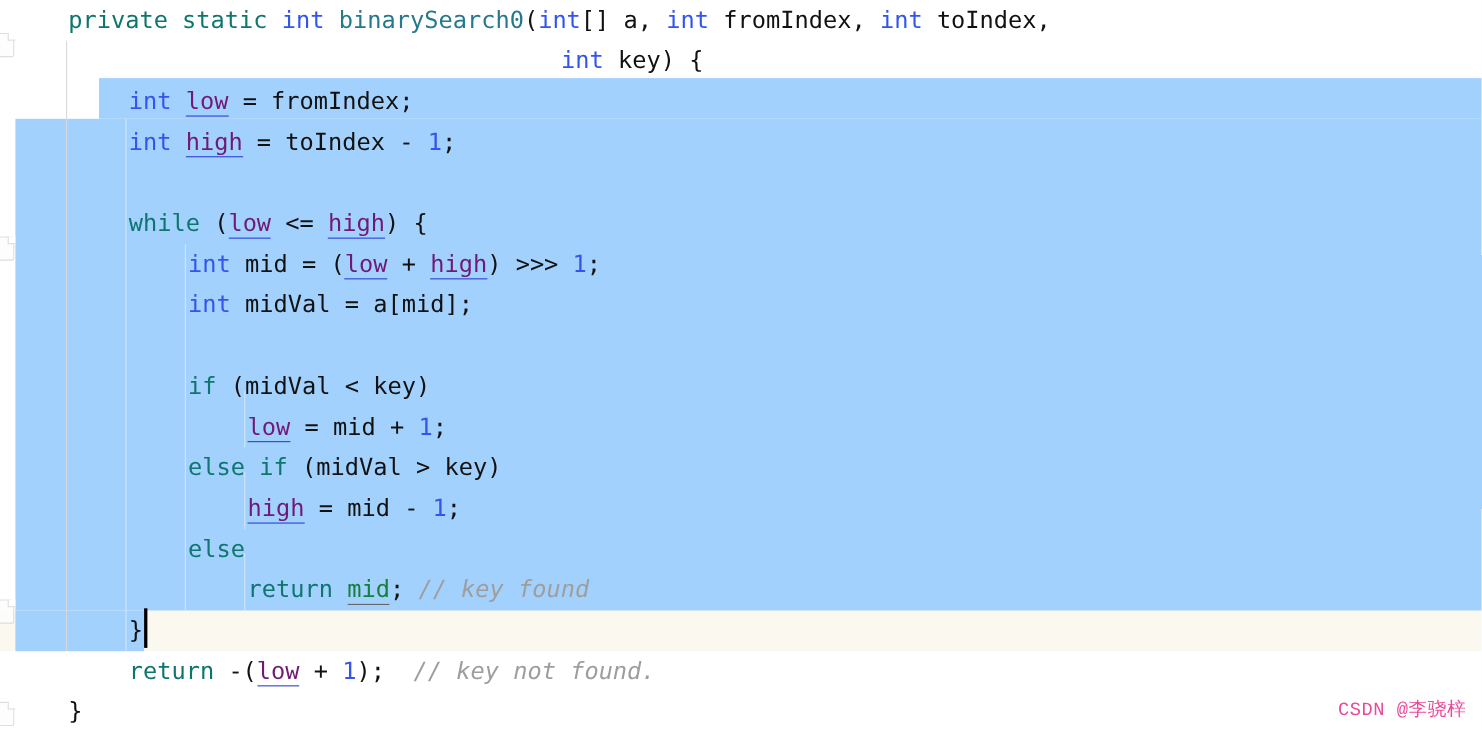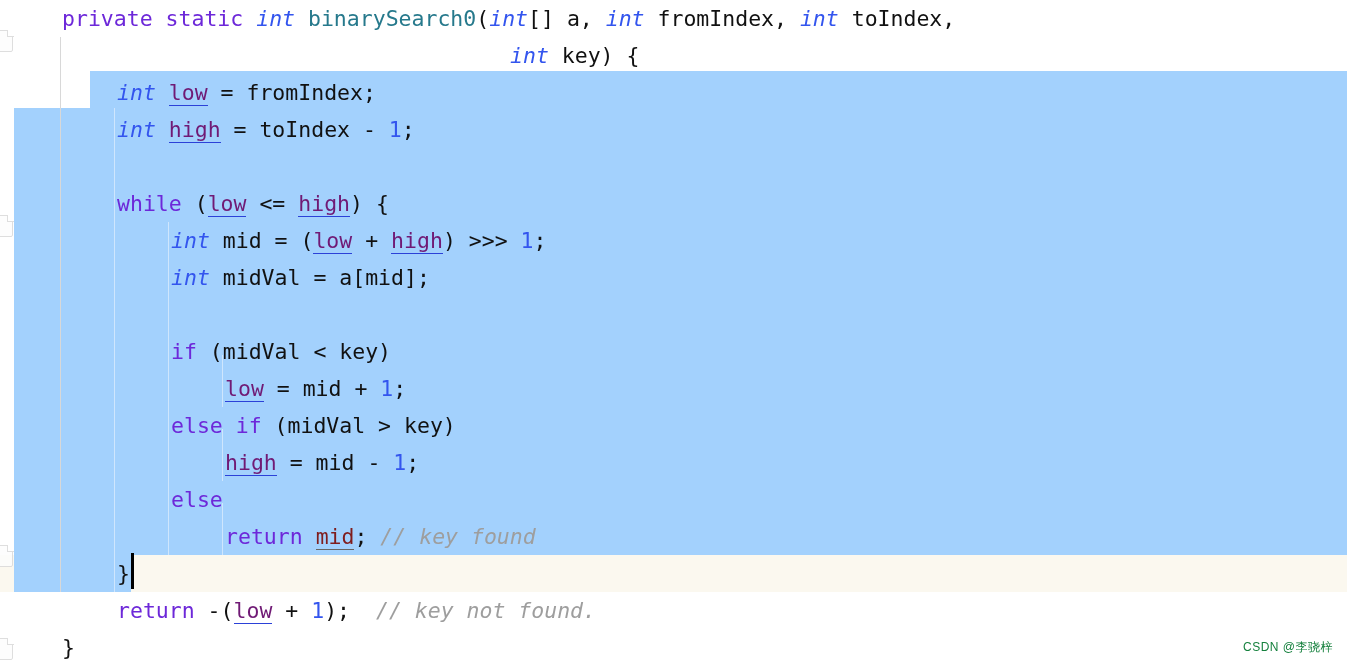--- a/index.html
+++ b/index.html
@@ -94,46 +94,46 @@
     line-height: 37px;
     letter-spacing: 0px;
     white-space: pre;
   }
   .line {
     position: absolute;
     left: 0;
     height: 37px;
     white-space: pre;
   }
-  .kw      { color: #6d28d9; }
-  .type    { color: #3355ee; font-style: italic; }
+  .kw      { color: #0f766e; }
+  .type    { color: #3355ee; }
   .mname   { color: #26798c; }
   .plain   { color: #111111; }
   .num     { color: #3355ee; }
   .fld     { color: #701a75; border-bottom: 1px solid #2b41d8; }
-  .fldd    { color: #7f1d1d; border-bottom: 1px solid #666666; }
+  .fldd    { color: #15803d; border-bottom: 1px solid #666666; }
   .cmt     { color: #9e9e9e; font-style: italic; }
 
   
   .caret {
     position: absolute;
     width: 3px;
     background: #000000;
     z-index: 6;
   }
 
   
   .watermark {
     position: absolute;
     right: 14px;
     bottom: 8px;
     z-index: 8;
-    font-family: Liberation Sans, sans-serif;
-    font-size: 12px;
-    color: #15803d;
+    font-family: Liberation Mono, monospace;
+    font-size: 17px;
+    color: #ec4899;
     letter-spacing: 0.5px;
     user-select: none;
   }
 </style>
 </head>
 <body>
 
 <div id="editor">
 
   <div class="layer" id="layer-highlights">

